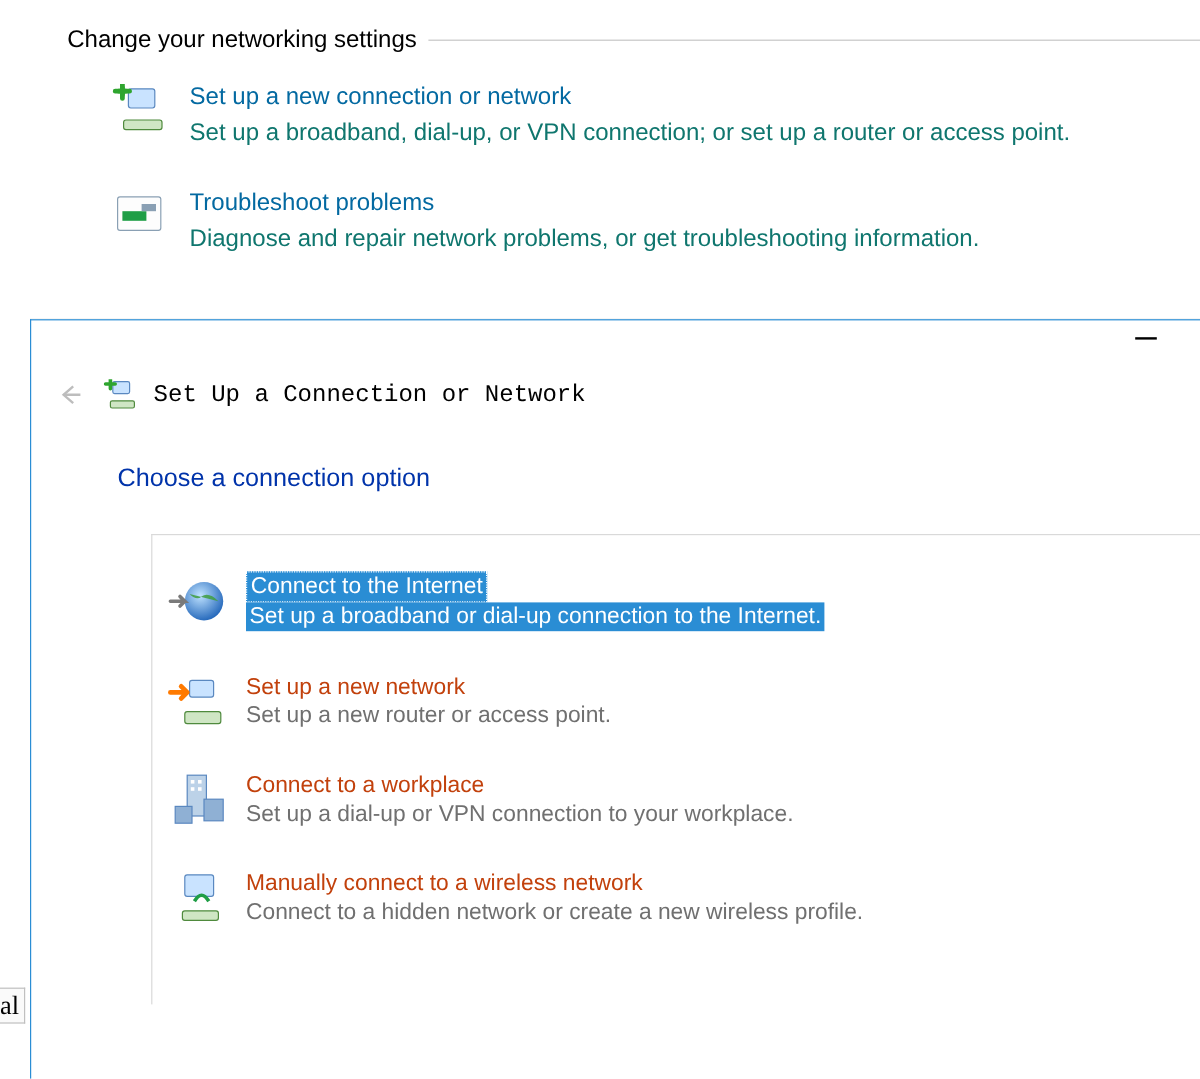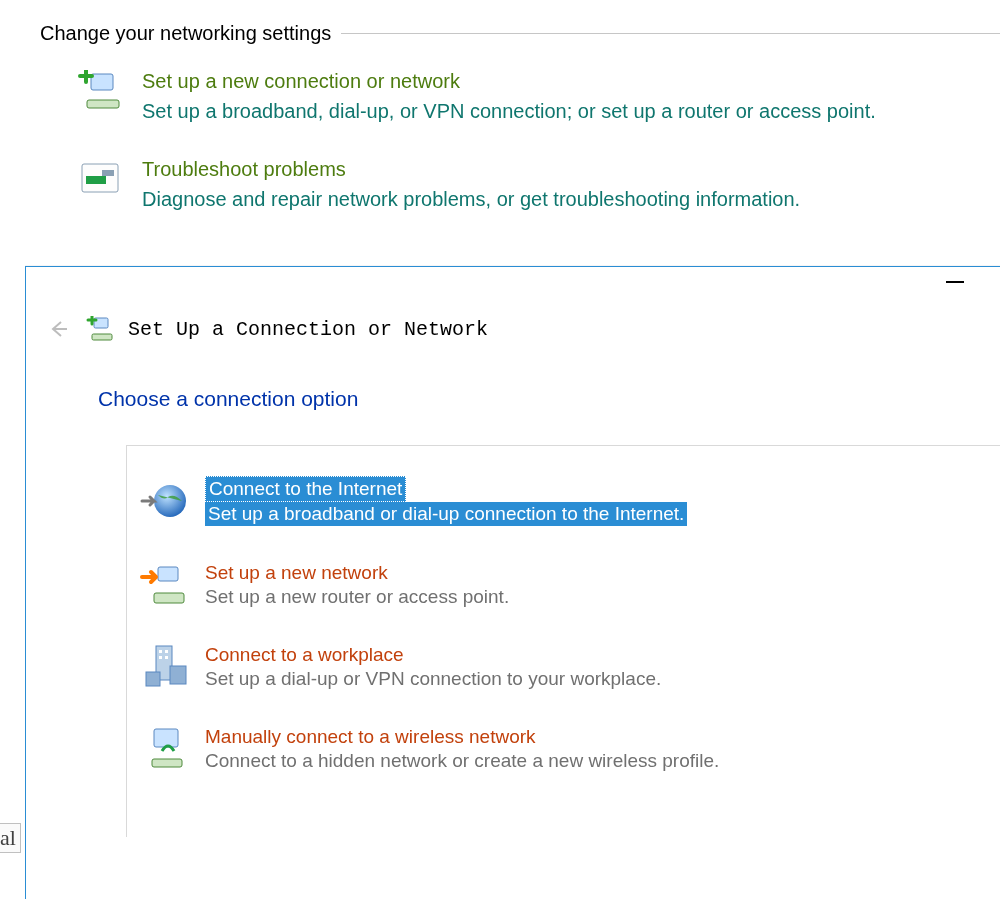--- a/index.html
+++ b/index.html
@@ -11,20 +11,21 @@
     background: #fff;
     width: 1000px;
     height: 899px;
     overflow: hidden;
     position: relative;
   }
 
   
   .cp {
     padding: 10px 0 0 40px;
+    margin-left: 16px;
   }
   .section-header {
     display: flex;
     align-items: center;
     margin: 12px 0 22px 0;
   }
   .section-header .label {
     font-size: 20px;
     color: #000;
     padding-right: 10px;
@@ -45,21 +46,21 @@
   .cp-item .icon {
     width: 48px;
     height: 48px;
     flex: 0 0 48px;
     display: grid;
     place-items: center;
   }
   .cp-item .texts { padding-top: 0; }
   .cp-item .title {
     font-size: 20px;
-    color: #4d7c0f;
+    color: #0369a1;
     line-height: 28px;
   }
   .cp-item .desc {
     font-size: 20px;
     color: #0f766e;
     line-height: 28px;
     margin-top: 2px;
   }
 
   
@@ -143,21 +144,21 @@
     border: 1px dotted #ffffff;
   }
 
   
   .fragment {
     position: absolute;
     left: 0;
     top: 823px;
     font-size: 22px;
     font-family: "Times New Roman", serif;
-    color: #404040;
+    color: #000000;
     background: #fafafa;
     border: 1px solid #c0c0c0;
     border-left: 0;
     padding: 0 4px 0 0;
     line-height: 28px;
   }
 
   svg { display: block; }
 </style>
 </head>

